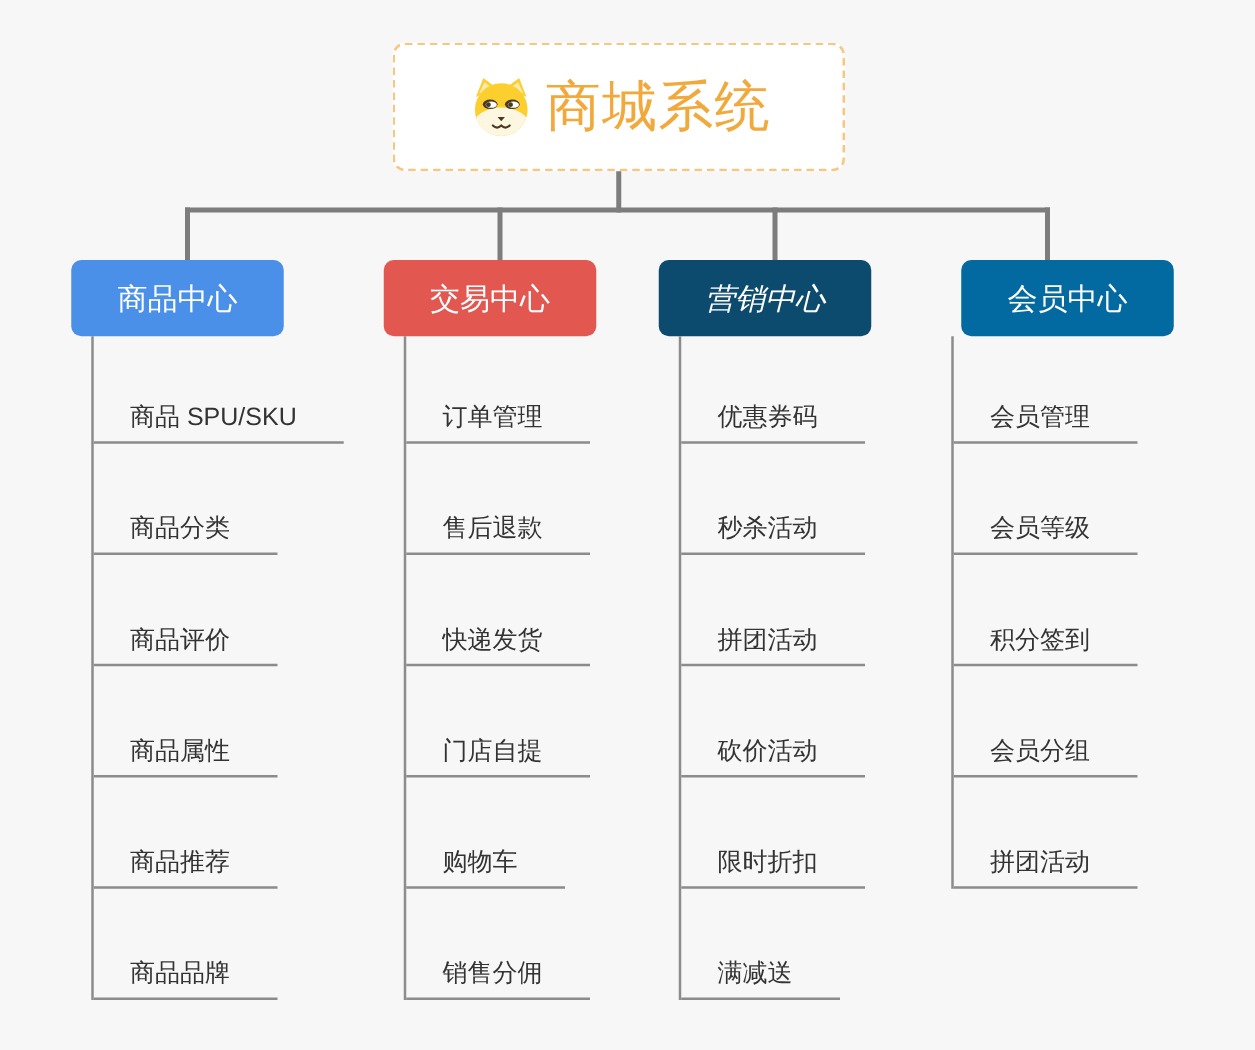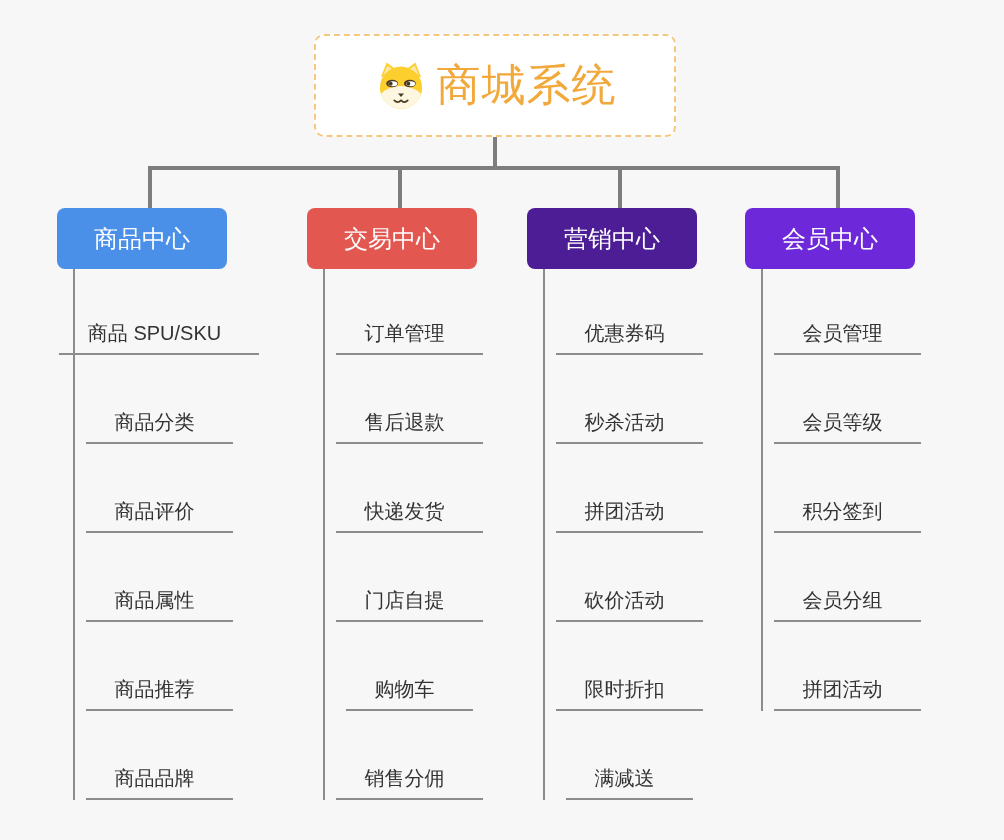--- a/index.html
+++ b/index.html
@@ -75,21 +75,20 @@
     white-space: nowrap;
   }
   .children {
     margin-left: 16px;
     border-left: 2px solid #8c8c8c;
   }
   .child {
     height: 89px;
     display: flex;
     align-items: flex-end;
-    justify-content: center;
   }
   .child:first-child { height: 86px; }
   .child .label {
     display: inline-block;
     box-sizing: border-box;
     padding: 0 38px 6px 29px;
     border-bottom: 2px solid #8c8c8c;
     font-size: 20px;
     color: #333333;
     white-space: nowrap;
@@ -182,21 +181,21 @@
       <div class="child">
           <span class="label">购物车</span>
         </div>
       <div class="child">
           <span class="label">销售分佣</span>
         </div>
     </div>
   </div>
 
   <div class="branch" style="left:527px;">
-    <div class="cat-box" style="background-color: #4c1d95;">营销中心</div>
+    <div class="cat-box" style="background-color: #0c4a6e; font-style: italic;">营销中心</div>
     <div class="children">
       <div class="child">
           <span class="label">优惠券码</span>
         </div>
       <div class="child">
           <span class="label">秒杀活动</span>
         </div>
       <div class="child">
           <span class="label">拼团活动</span>
         </div>
@@ -206,21 +205,21 @@
       <div class="child">
           <span class="label">限时折扣</span>
         </div>
       <div class="child">
           <span class="label">满减送</span>
         </div>
     </div>
   </div>
 
   <div class="branch" style="left:745px;">
-    <div class="cat-box" style="background-color: #6d28d9;">会员中心</div>
+    <div class="cat-box" style="background-color: #0369a1; margin-left: 24px;">会员中心</div>
     <div class="children">
       <div class="child">
           <span class="label">会员管理</span>
         </div>
       <div class="child">
           <span class="label">会员等级</span>
         </div>
       <div class="child">
           <span class="label">积分签到</span>
         </div>

